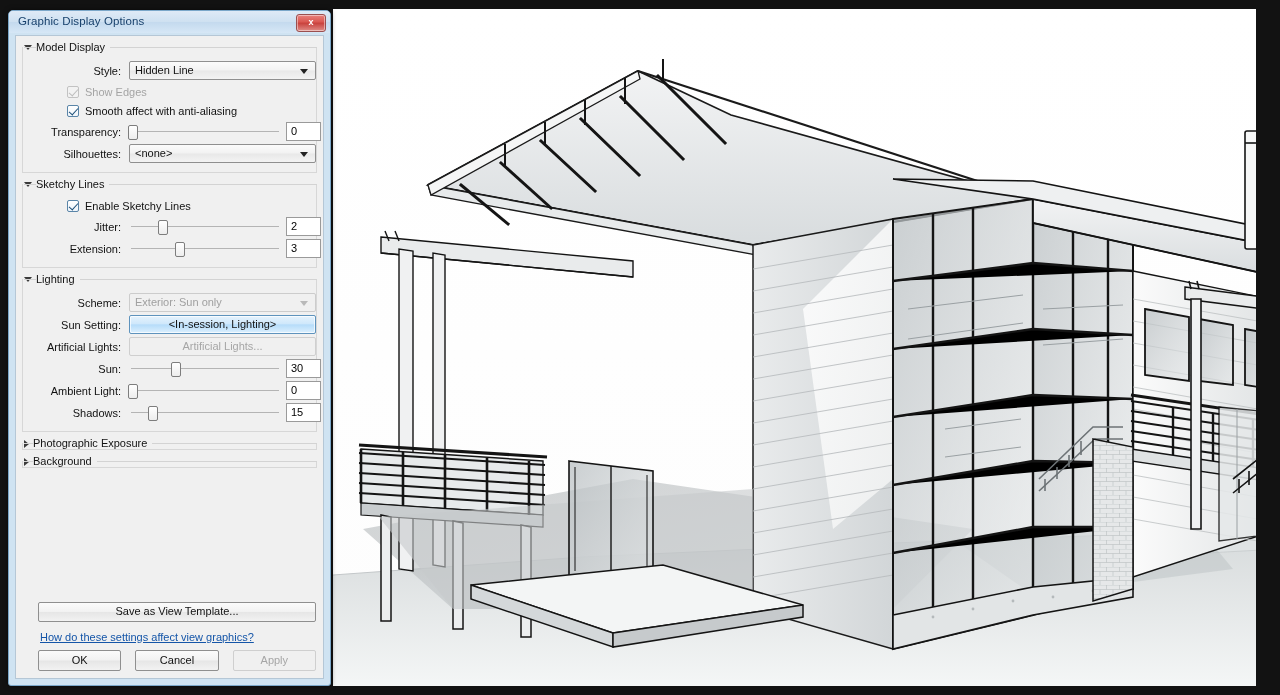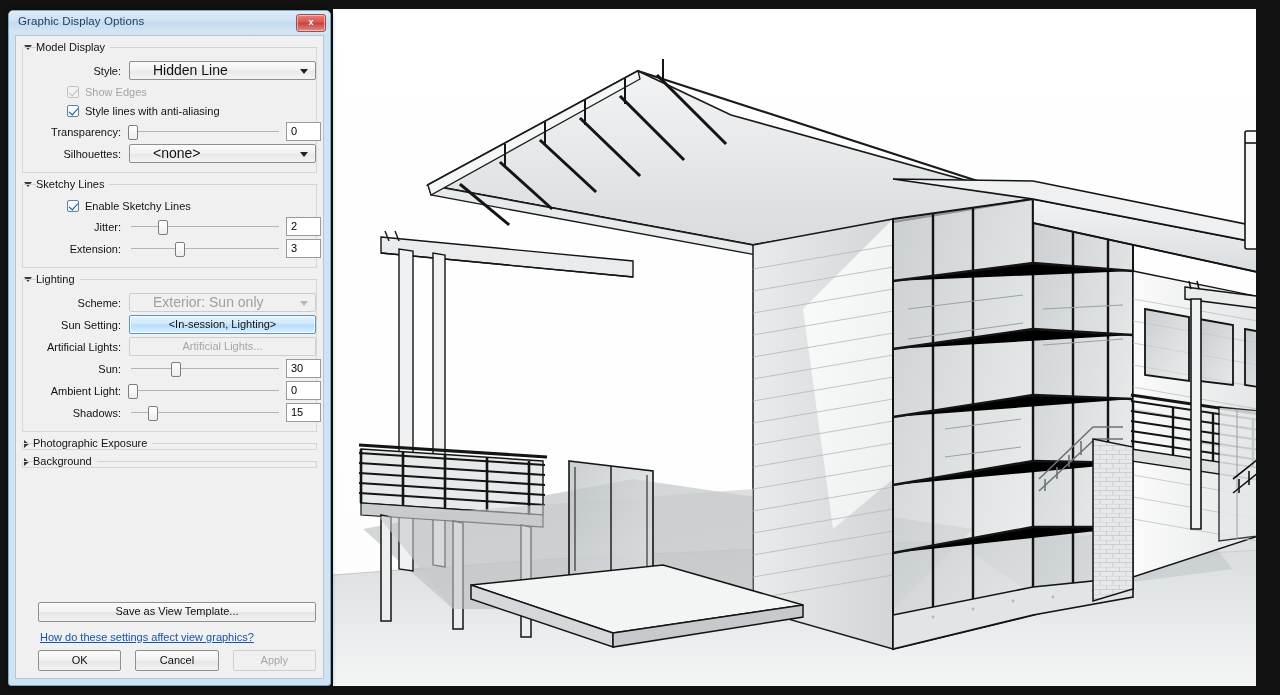--- a/index.html
+++ b/index.html
@@ -72,21 +72,21 @@
   .gbox.empty{height:6px;padding:0;margin-top:-7px;}
 
   .row{display:flex;align-items:center;height:21px;margin:1px 0;}
   .lab{width:98px;text-align:right;padding-right:8px;font-size:11px;color:#111;flex:none;}
 
   
   .combo{
     width:190px;height:19px;box-sizing:border-box;
     border:1px solid #8f8f8f;border-radius:2px;
     background:linear-gradient(to bottom,#fbfbfb 0%,#f2f2f2 48%,#e8e8e8 52%,#f3f3f3 100%);
-    position:relative;font-size:14px;line-height:17px;padding-left:23px;color:#111;cursor:pointer;
+    position:relative;font-size:11px;line-height:17px;padding-left:5px;color:#111;cursor:pointer;
   }
   .combo .arw{
     position:absolute;right:7px;top:7px;width:0;height:0;
     border-left:4px solid transparent;border-right:4px solid transparent;border-top:5px solid #222;
   }
   .combo.dis{border-color:#cccccc;background:#f0f0f0;color:#a0a0a0;cursor:default;}
   .combo.dis .arw{border-top-color:#b9b9b9;}
 
   
   .chk{display:flex;align-items:center;gap:6px;margin-left:44px;height:19px;cursor:pointer;}
@@ -450,21 +450,21 @@
               <span>Hidden Line</span>
               <span class="arw"></span>
             </div>
           </div>
           <div class="chk dis">
             <span class="cbox"></span>
             <span class="ctxt">Show Edges</span>
           </div>
           <div class="chk">
             <span class="cbox"></span>
-            <span class="ctxt">Style lines with anti-aliasing</span>
+            <span class="ctxt">Smooth affect with anti-aliasing</span>
           </div>
           <div class="row">
             <div class="lab">Transparency:</div>
             <div class="slwrap">
               <div class="sltrack"></div>
               <div class="slthumb" style="left:2%"></div>
             </div>
             <div class="spin">0</div>
           </div>
           <div class="row">

